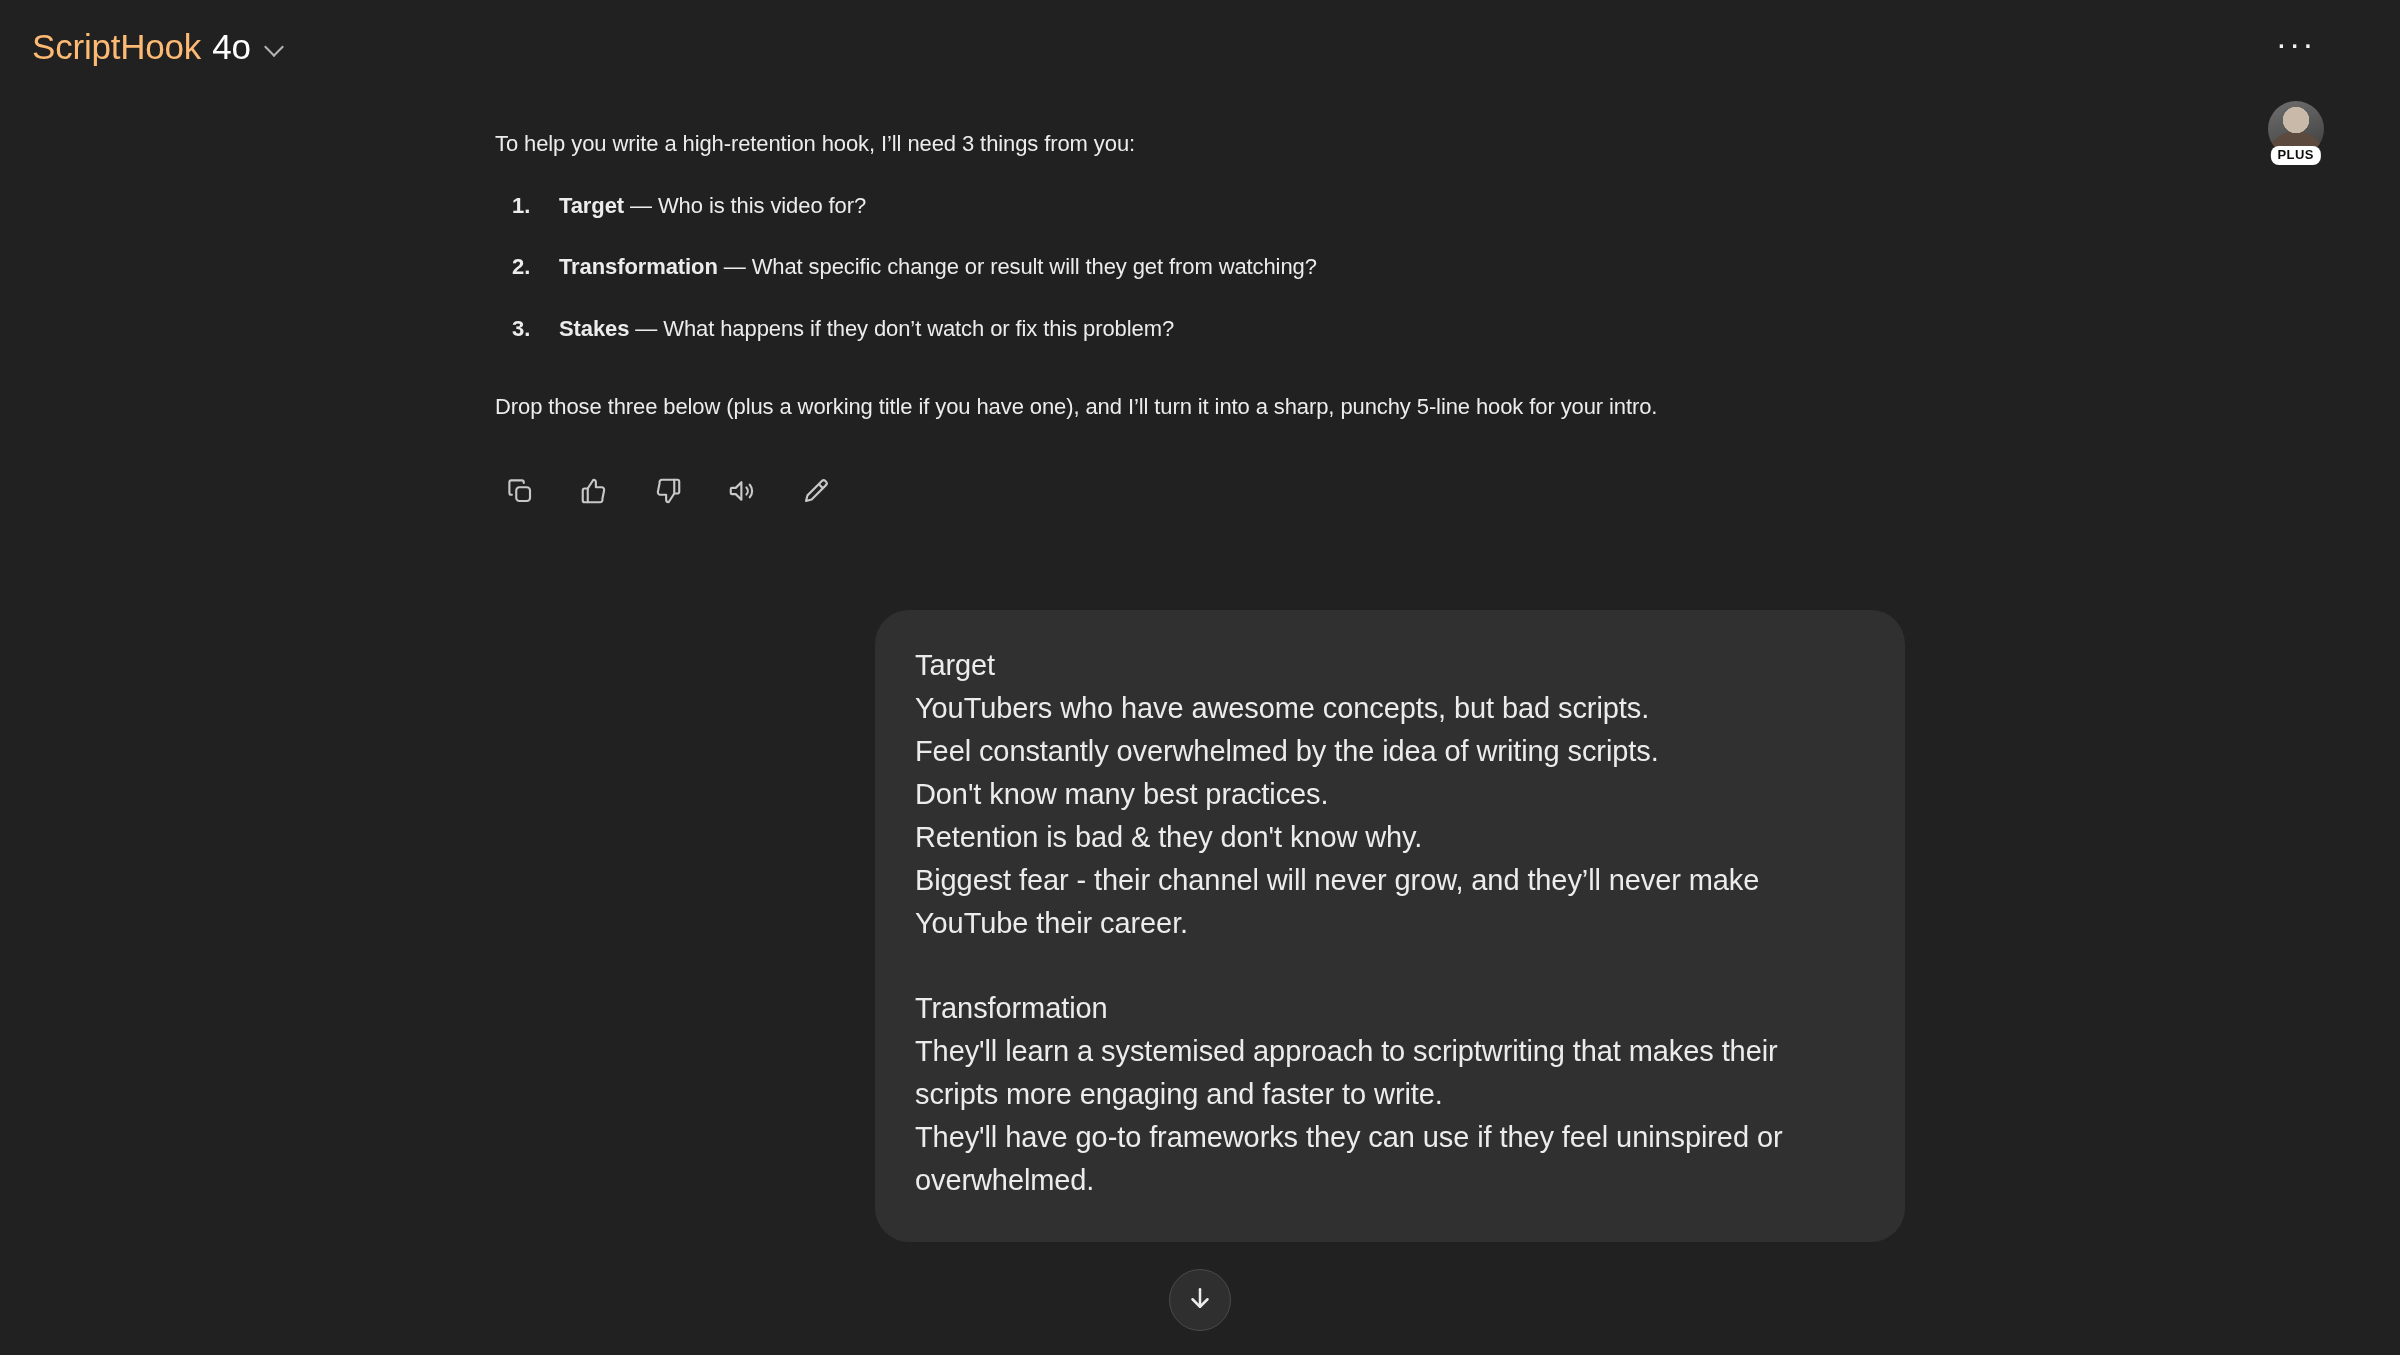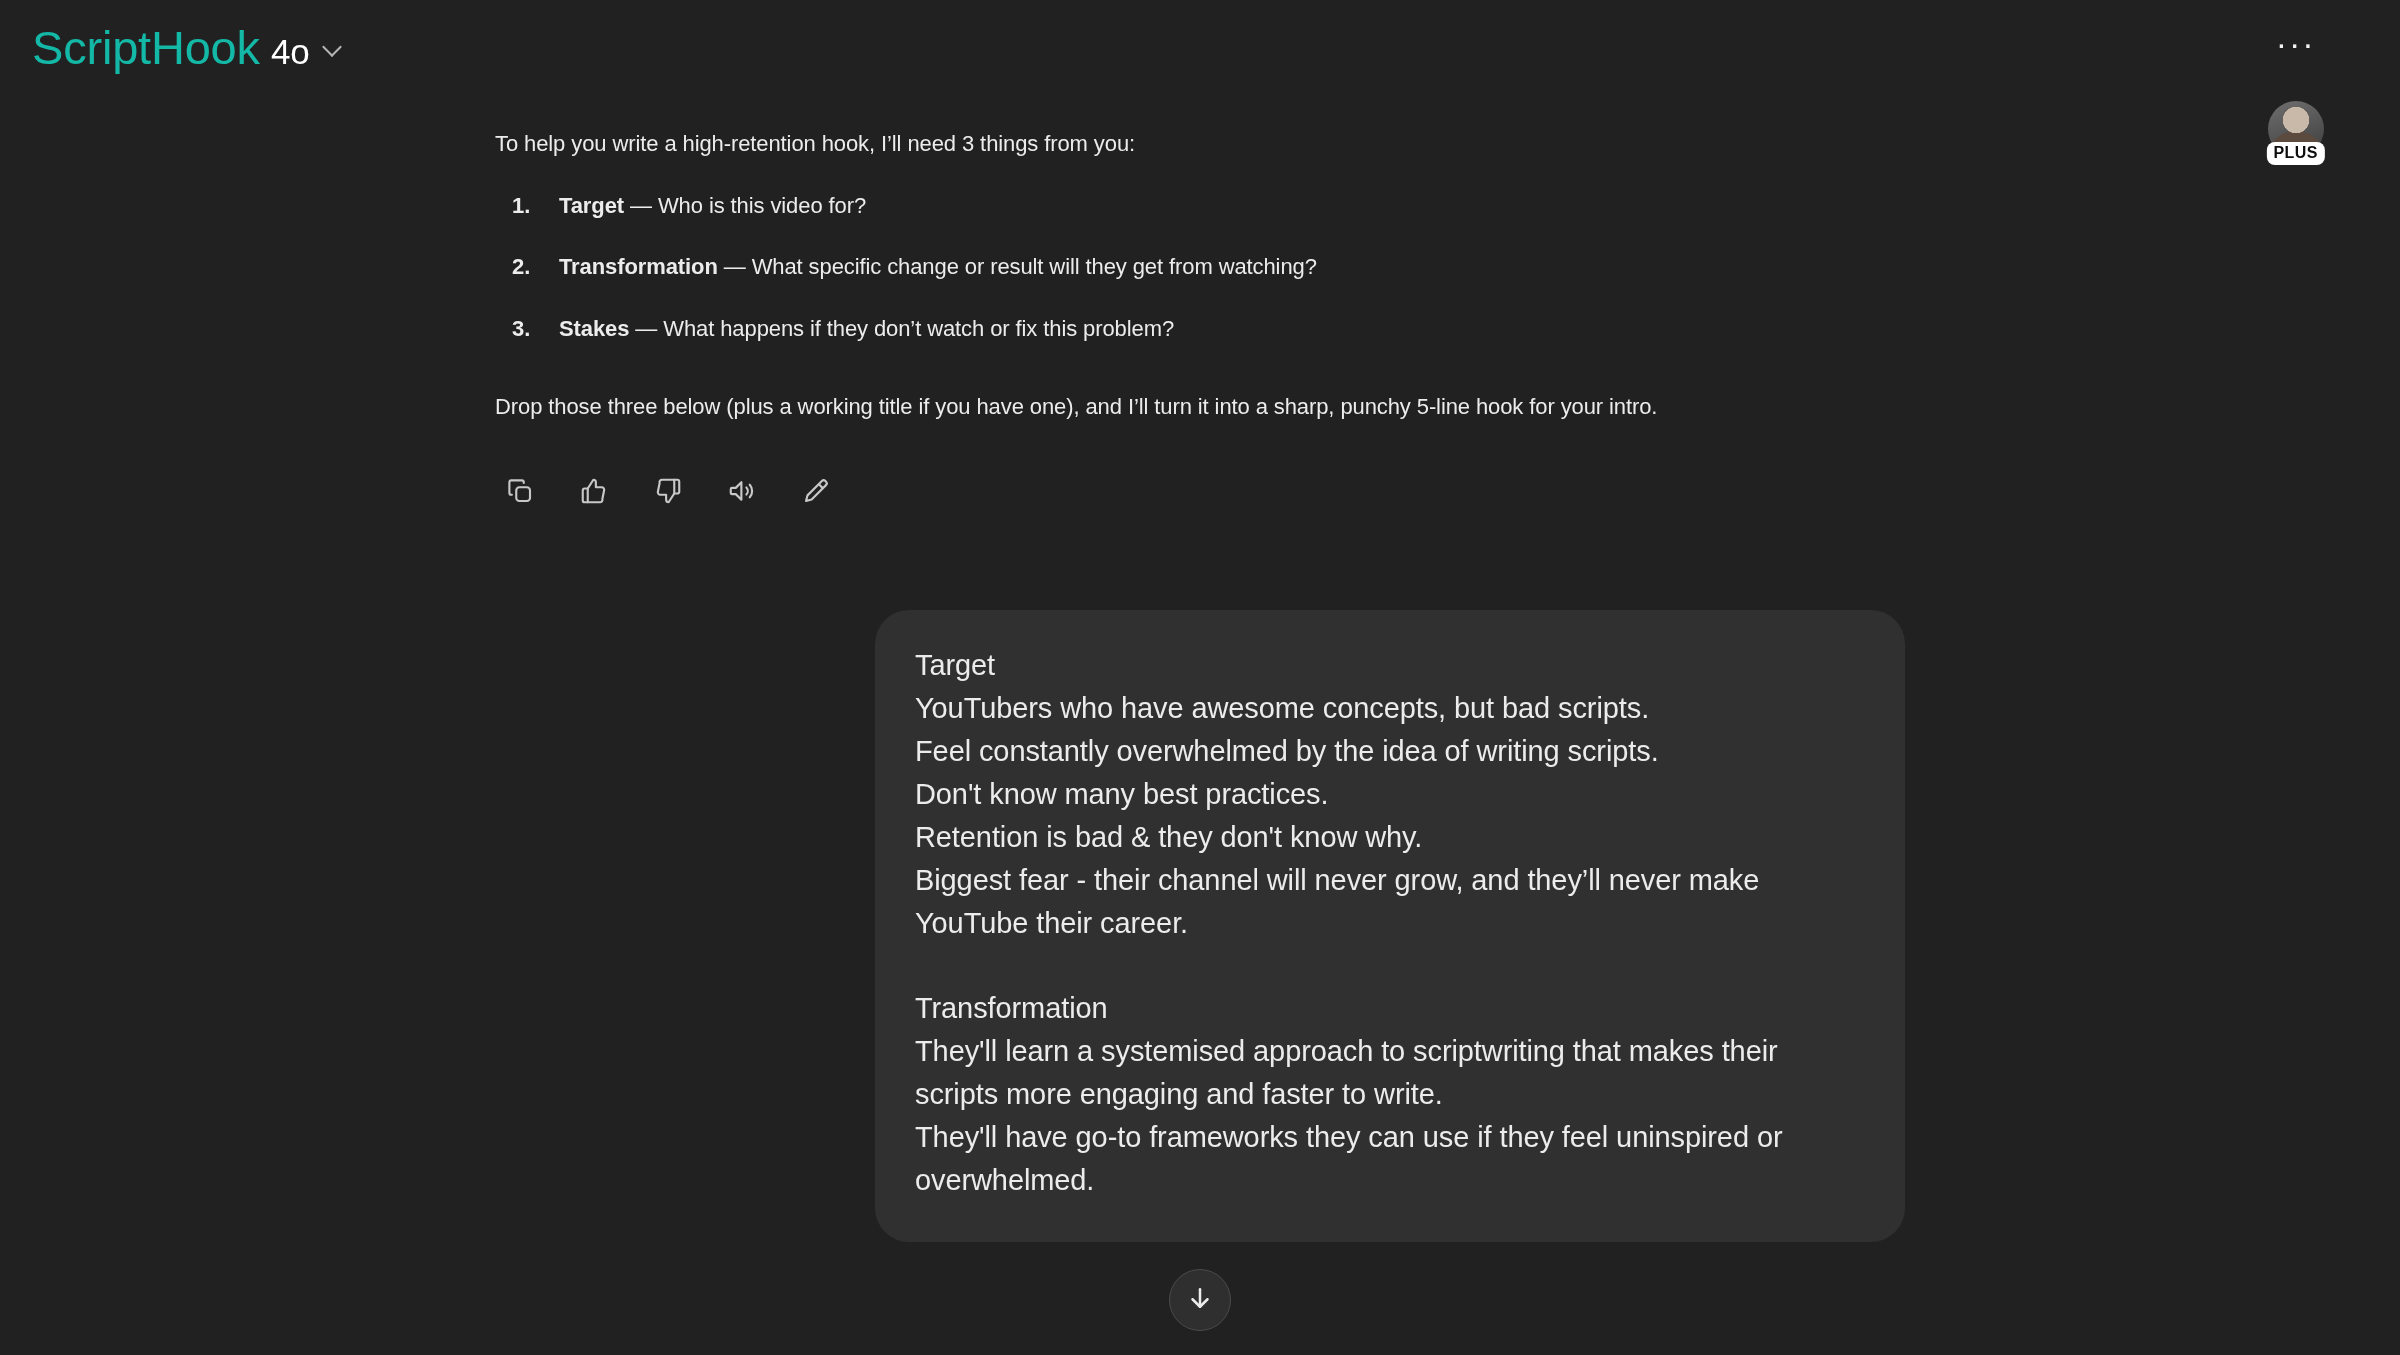--- a/index.html
+++ b/index.html
@@ -24,23 +24,23 @@
   }
   .model-switcher {
     display: flex;
     align-items: baseline;
     gap: 11px;
     padding: 6px 12px 6px 2px;
     border-radius: 10px;
     cursor: pointer;
   }
   .model-name {
-    font-size: 47px;
+    font-size: 35px;
     font-weight: 400;
-    color: #14b8a6;
+    color: #fdba74;
     letter-spacing: -0.2px;
   }
   .model-variant {
     font-size: 35px;
     font-weight: 400;
     color: #ffffff;
     letter-spacing: -0.2px;
   }
   .chev {
     width: 22px; height: 22px;
@@ -101,21 +101,21 @@
       linear-gradient(160deg, #6f6f6f, #3c3c3c);
     overflow: hidden;
   }
   .plus-badge {
     position: absolute;
     bottom: -8px;
     left: 50%;
     transform: translateX(-50%);
     background: #ffffff;
     color: #0d0d0d;
-    font-size: 16px;
+    font-size: 13px;
     font-weight: 700;
     letter-spacing: 0.4px;
     padding: 2px 7px;
     border-radius: 8px;
     line-height: 1.15;
   }
 
   
   .scroll-area {
     position: relative;

